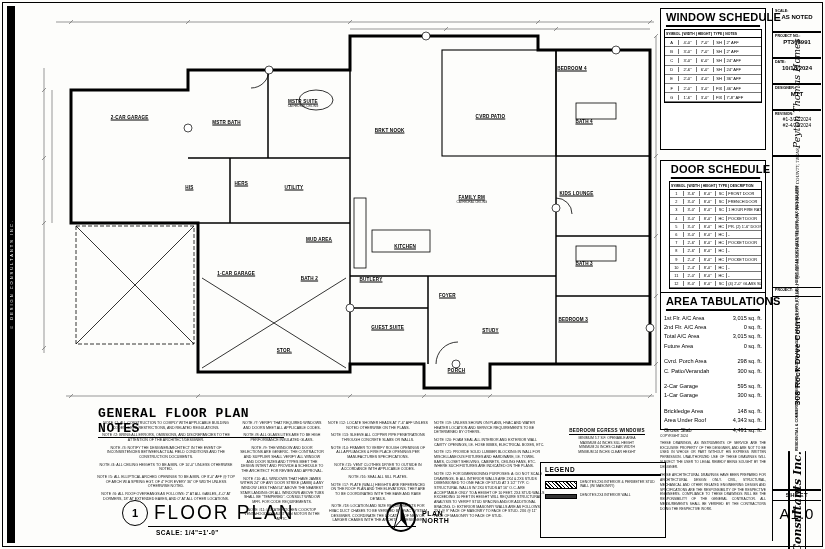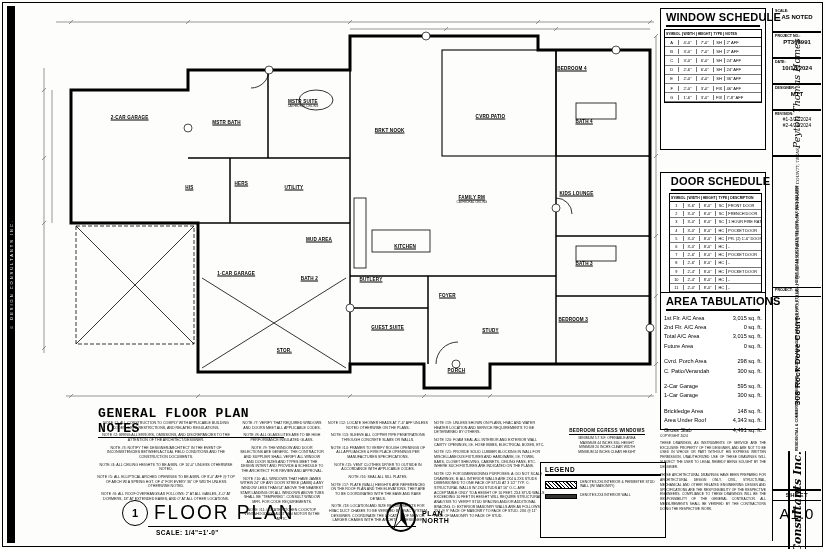--- a/index.html
+++ b/index.html
@@ -41,21 +41,21 @@
   .pt-row{display:flex;align-items:center;gap:6px;}
   .pt-circle{width:24px;height:24px;border:1.3px solid #000;border-radius:50%;display:flex;align-items:center;justify-content:center;font-size:11px;font-weight:bold;flex:0 0 24px;}
   .pt-name{font-size:19px;letter-spacing:2px;transform:scaleY(1.06);white-space:nowrap;}
   .pt-line{position:absolute;left:26px;top:26px;width:268px;border-top:1.4px solid #000;}
   .pt-scale{position:absolute;left:34px;top:29px;font-size:6.5px;font-weight:bold;letter-spacing:.4px;}
   
   .sched-col{position:absolute;left:658px;top:8px;width:112px;height:533px;}
   .sbox{position:absolute;left:2px;width:106px;border:1.6px solid #000;background:#fff;box-sizing:border-box;padding:2px 3px;}
   .sbox .st{font-size:11.5px;font-weight:bold;text-align:center;letter-spacing:.2px;border-bottom:2.5px double #000;padding-bottom:2px;margin-bottom:2px;white-space:nowrap;transform:scaleX(.96);}
   #win-box{top:0;height:142px;}
-  #door-box{top:164px;height:125px;padding-left:8px;}
+  #door-box{top:152px;height:150px;padding-left:8px;}
   #area-box{top:284px;height:138px;}
   .stable{border:.8px solid #000;}
   .trow{display:flex;border-bottom:.5px solid #777;align-items:center;}
   .trow.head{border-bottom:.9px solid #000;font-weight:bold;}
   .trow span{display:block;border-right:.5px solid #777;padding:0 1px;box-sizing:border-box;overflow:hidden;white-space:nowrap;}
   .trow span:last-child{border-right:none;}
   .ws .trow{height:8.2px;font-size:4.1px;}
   .ws .trow.head{height:7px;font-size:3.4px;}
   .ds .trow{height:7.2px;font-size:3.9px;}
   .ds .trow.head{height:7px;font-size:3.4px;}

